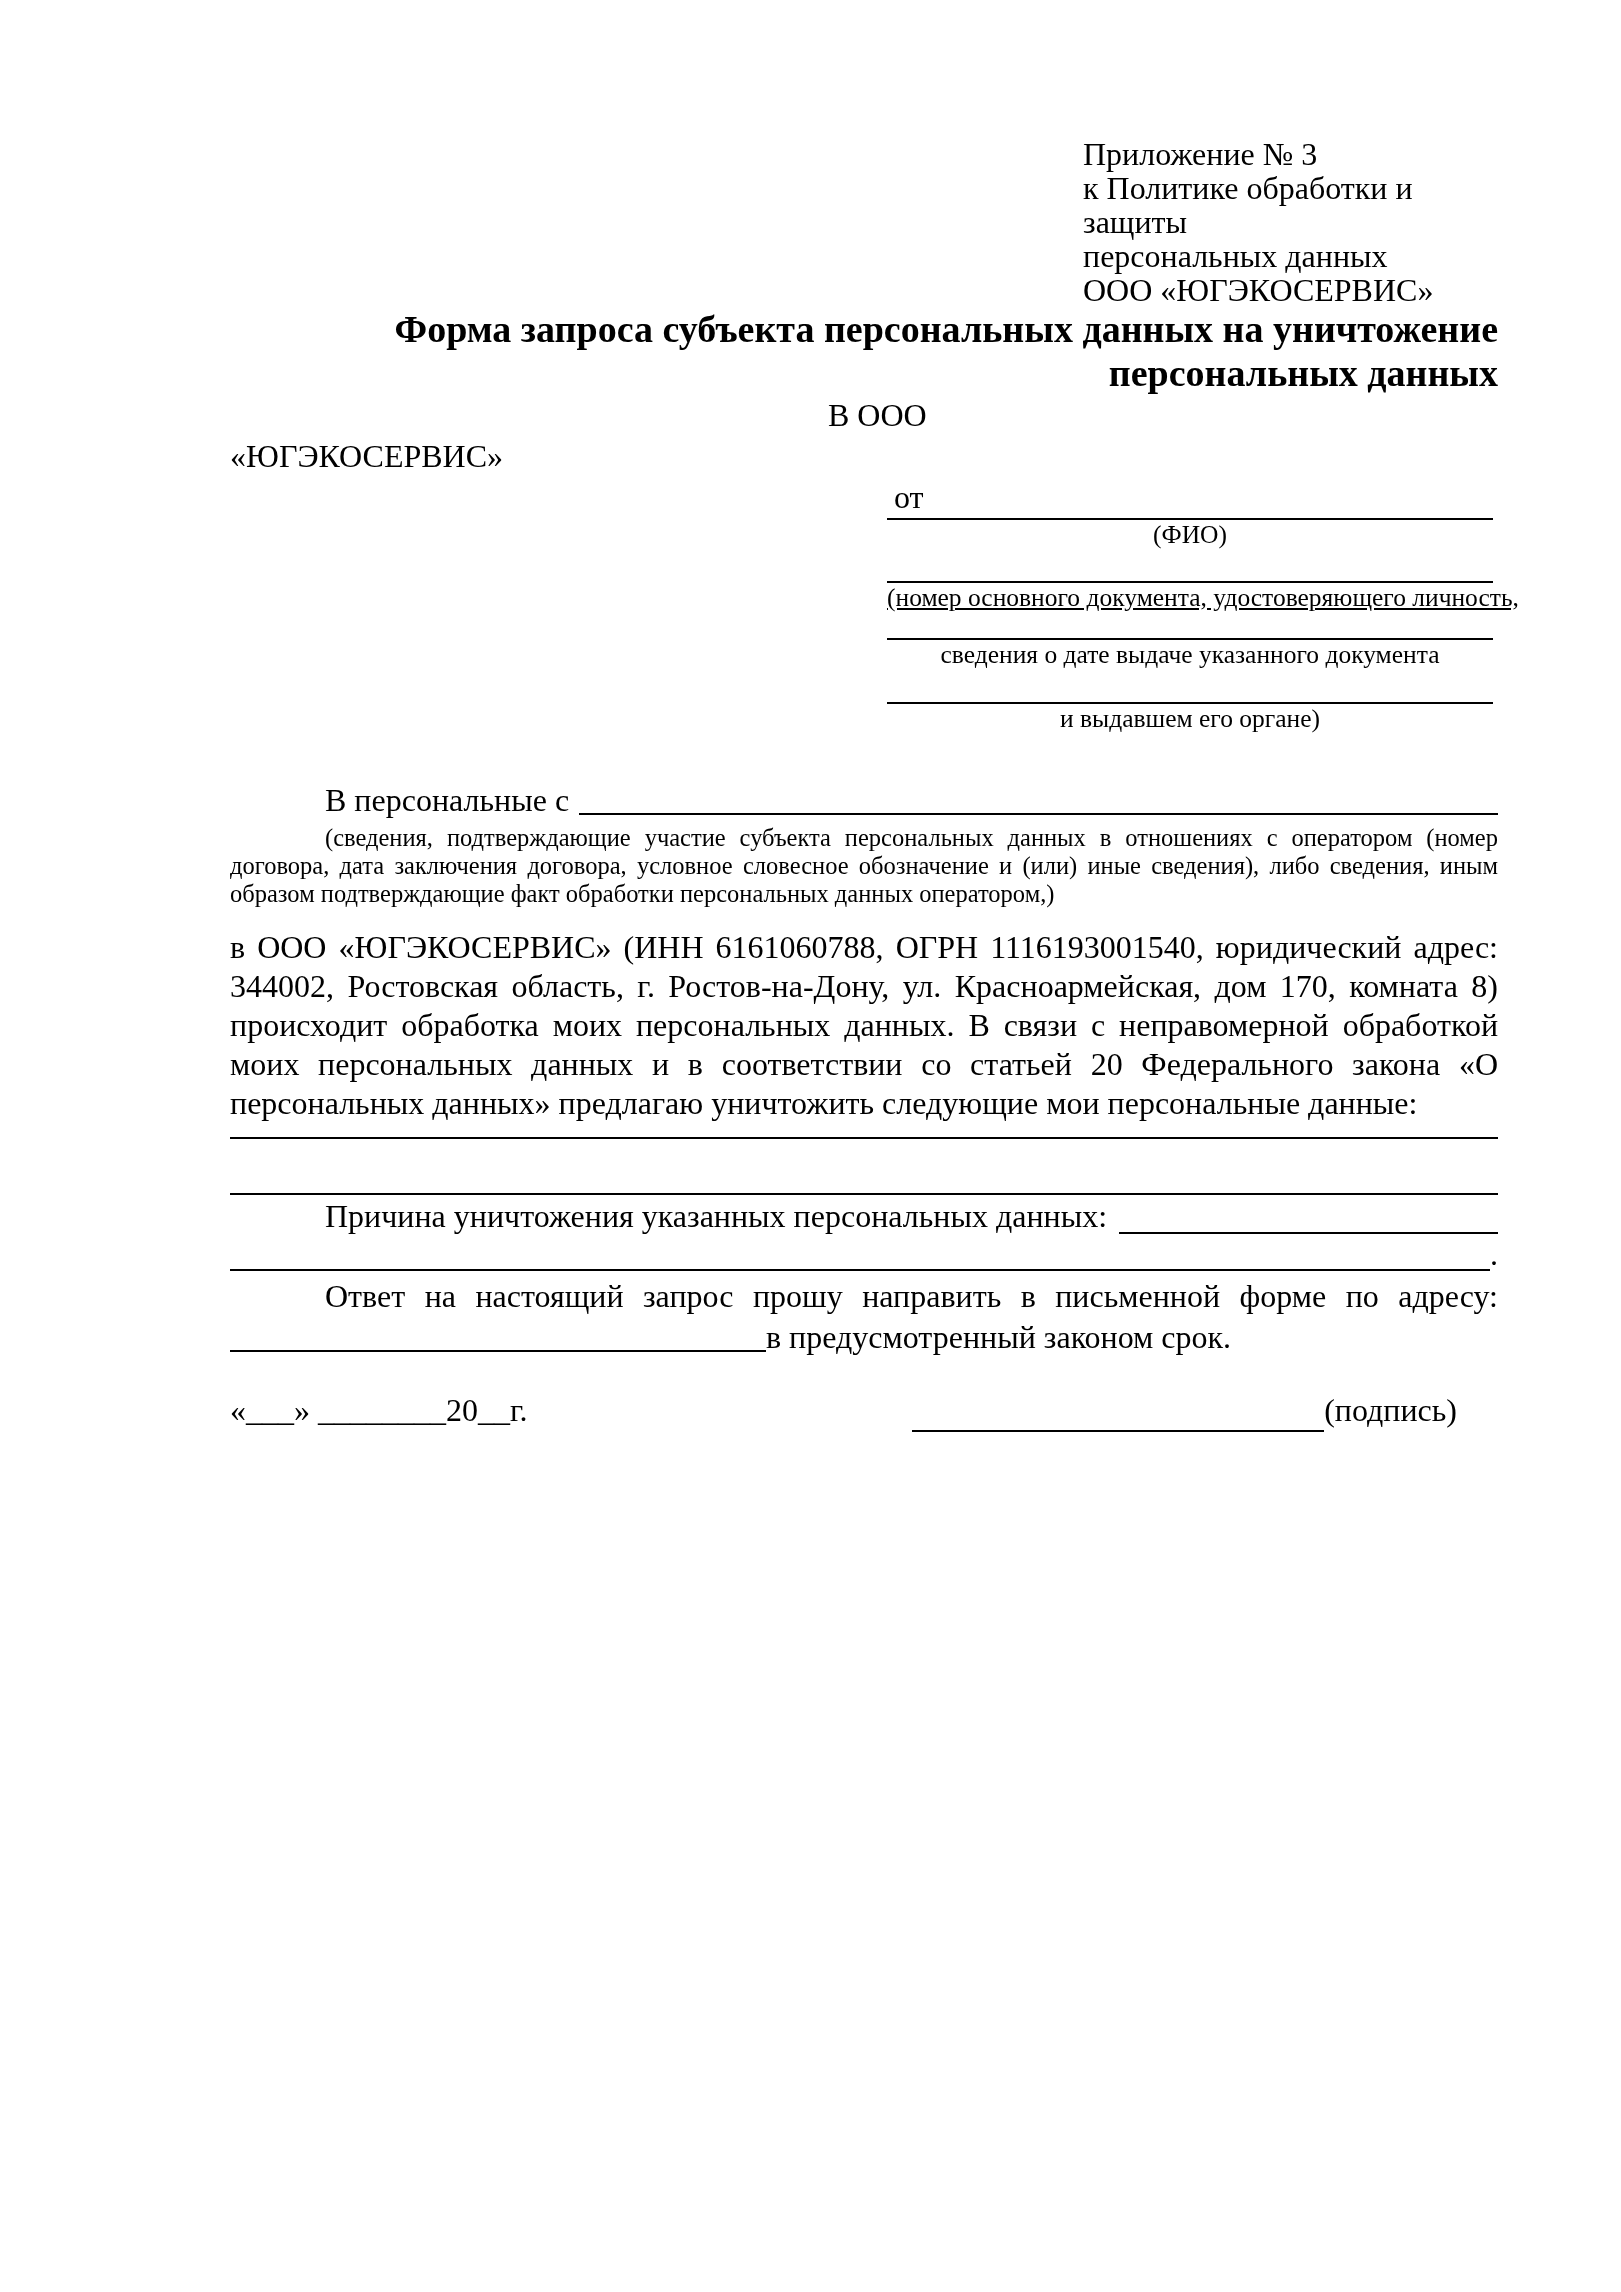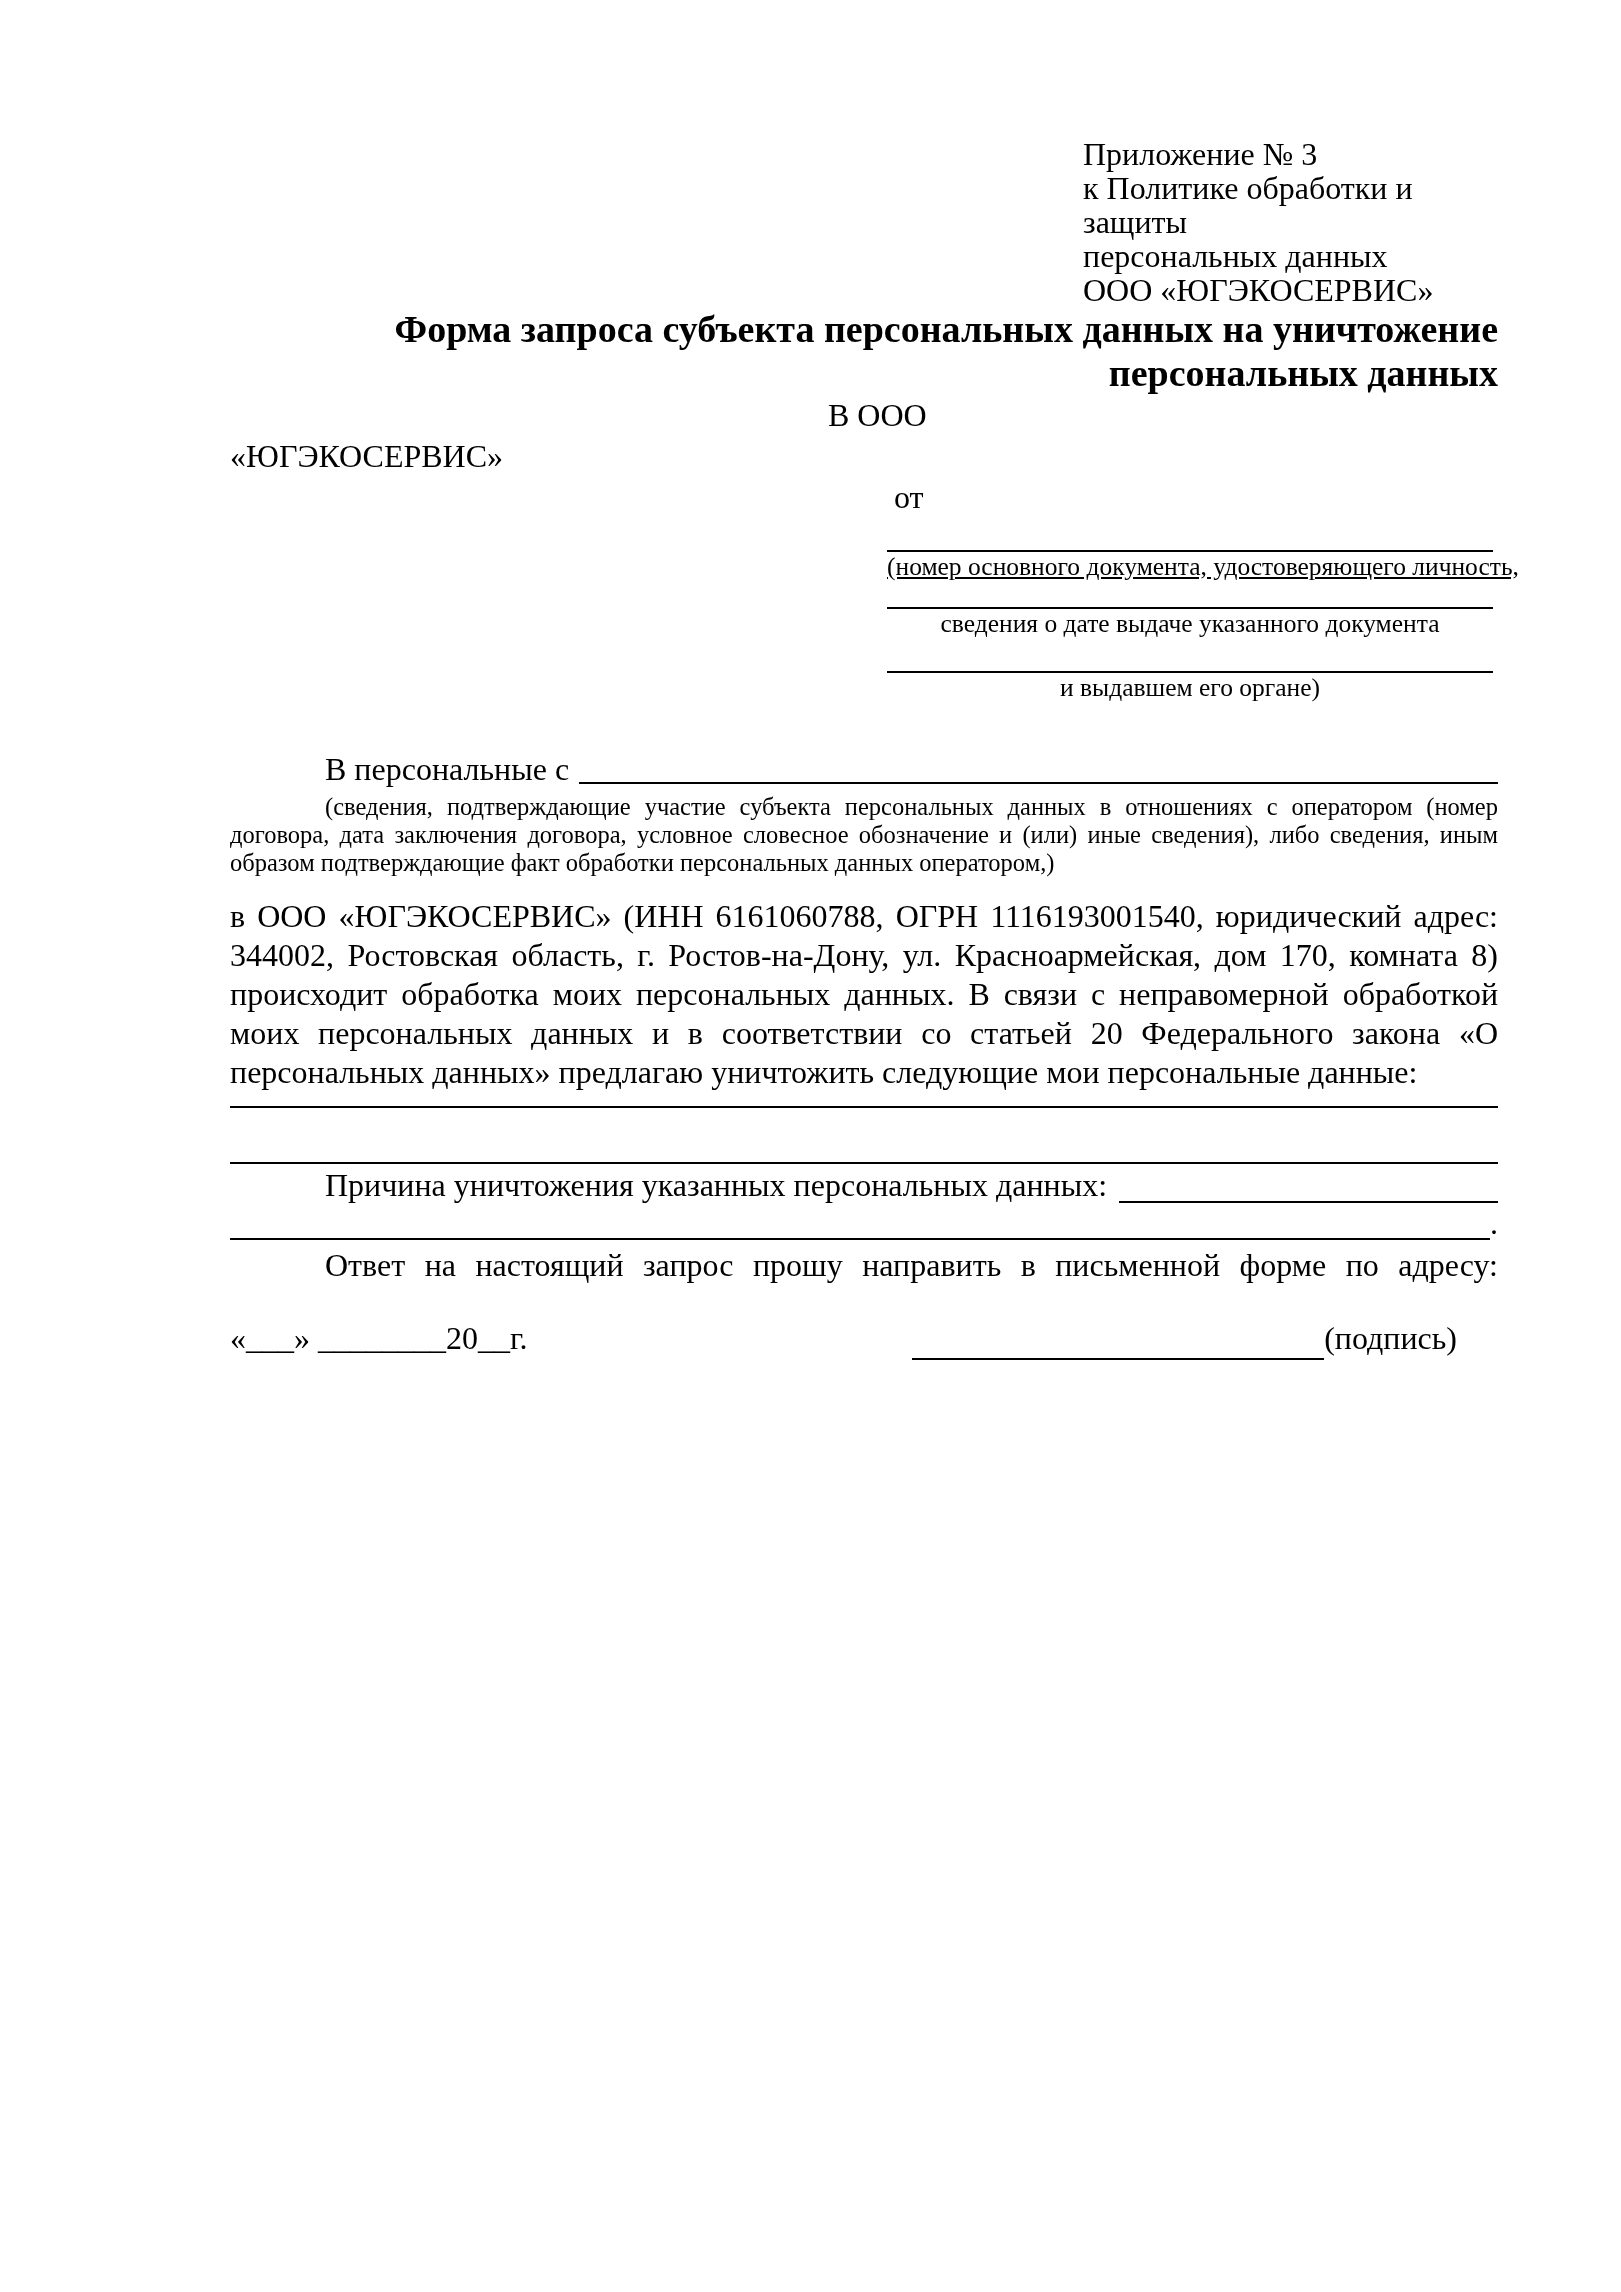--- a/index.html
+++ b/index.html
@@ -111,20 +111,24 @@
   </div>
 
   <h1 class="doc-title">Форма запроса субъекта персональных данных на уничтожение персональных данных</h1>
 
   <div class="recipient">
     <div class="r1">В ООО</div>
     <div class="r2">«ЮГЭКОСЕРВИС»</div>
     <div class="r3">от</div>
   </div>
 
+  <div class="fill-row">
+    <div class="fill-line"></div>
+    <div class="fill-caption">(ФИО)</div>
+  </div>
 
   <div class="fill-row gap-a">
     <div class="fill-line"></div>
     <div class="fill-caption">(номер основного документа, удостоверяющего личность,</div>
   </div>
 
   <div class="fill-row gap-b">
     <div class="fill-line"></div>
     <div class="fill-caption">сведения о дате выдаче указанного документа</div>
   </div>
@@ -153,20 +157,24 @@
     <span class="fill-flex"></span>
   </div>
 
   <div class="cont-row">
     <span class="fill-flex"></span>
     <span class="period">.</span>
   </div>
 
   <p class="answer-1">Ответ на настоящий запрос прошу направить в письменной форме по адресу:</p>
 
+  <div class="answer-2">
+    <span class="addr-blank"></span>
+    <span class="suffix">в предусмотренный законом срок.</span>
+  </div>
 
   <div class="date-row">
     <span class="date-left">«___» ________20__г.</span>
     <span class="sign-group">
       <span class="sign-blank"></span>
       <span class="sign-caption">(подпись)</span>
     </span>
   </div>
 
 </div>

